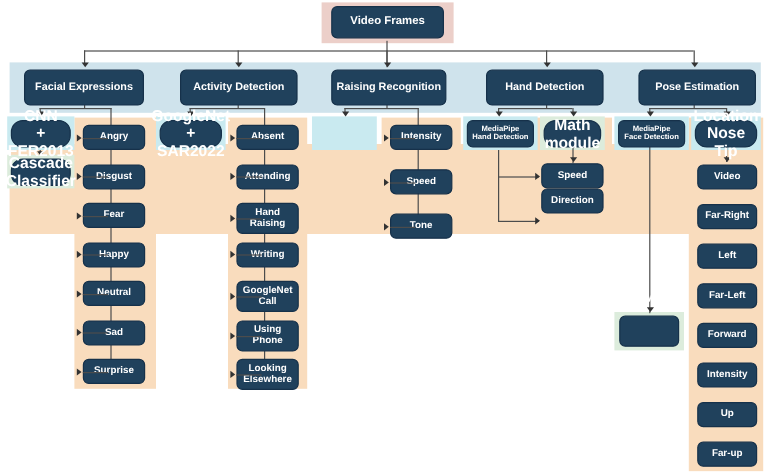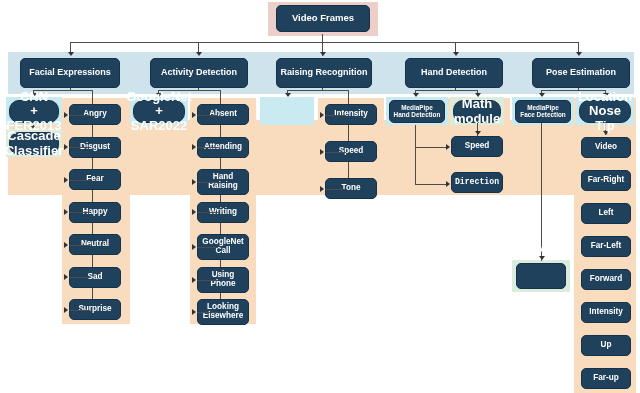--- a/index.html
+++ b/index.html
@@ -241,21 +241,21 @@
       <div class="node n-leaf" style="left: 325px; top: 178px; width: 52px; height: 21px; flex-direction: column;">
         <span>Tone</span>
       </div>
       <div class="ln lnh" style="left: 325px; top: 188.5px; width: 21px;"></div>
       <div class="arw arw-r" style="left: 320px; top: 185.5px;"></div>
       <div class="node n-leaf" style="left: 451px; top: 136px; width: 52px; height: 21px; flex-direction: column;">
         <span>Speed</span>
       </div>
       <div class="ln lnh" style="left: 415px; top: 146.5px; width: 34px;"></div>
       <div class="arw arw-r" style="left: 446px; top: 143.5px;"></div>
-      <div class="node n-leaf" style="left: 451px; top: 172px; width: 52px; height: 21px; flex-direction: column; font-family: Liberation Mono, monospace;">
+      <div class="node n-leaf" style="left: 451px; top: 157px; width: 52px; height: 21px; flex-direction: column;">
         <span>Direction</span>
       </div>
       <div class="ln lnh" style="left: 415px; top: 183.5px; width: 34px;"></div>
       <div class="arw arw-r" style="left: 446px; top: 180.5px;"></div>
       <div class="node n-leaf" style="left: 581px; top: 137px; width: 50px; height: 21px; flex-direction: column;">
         <span>Video</span>
       </div>
       <div class="node n-leaf" style="left: 581px; top: 170px; width: 50px; height: 21px; flex-direction: column;">
         <span>Far-Right</span>
       </div>

